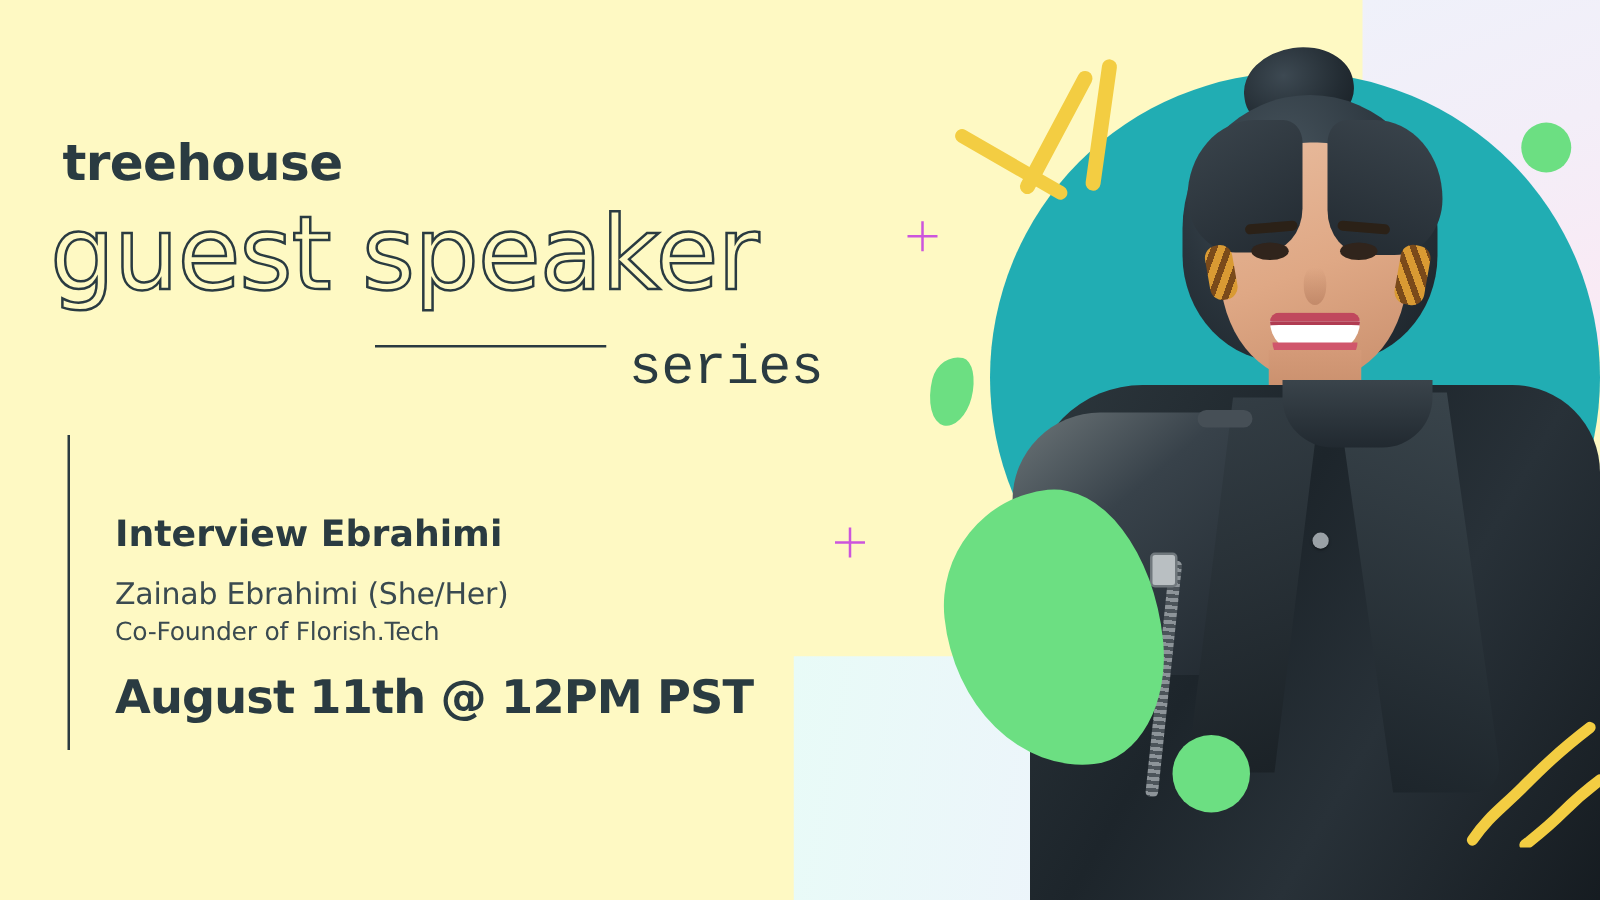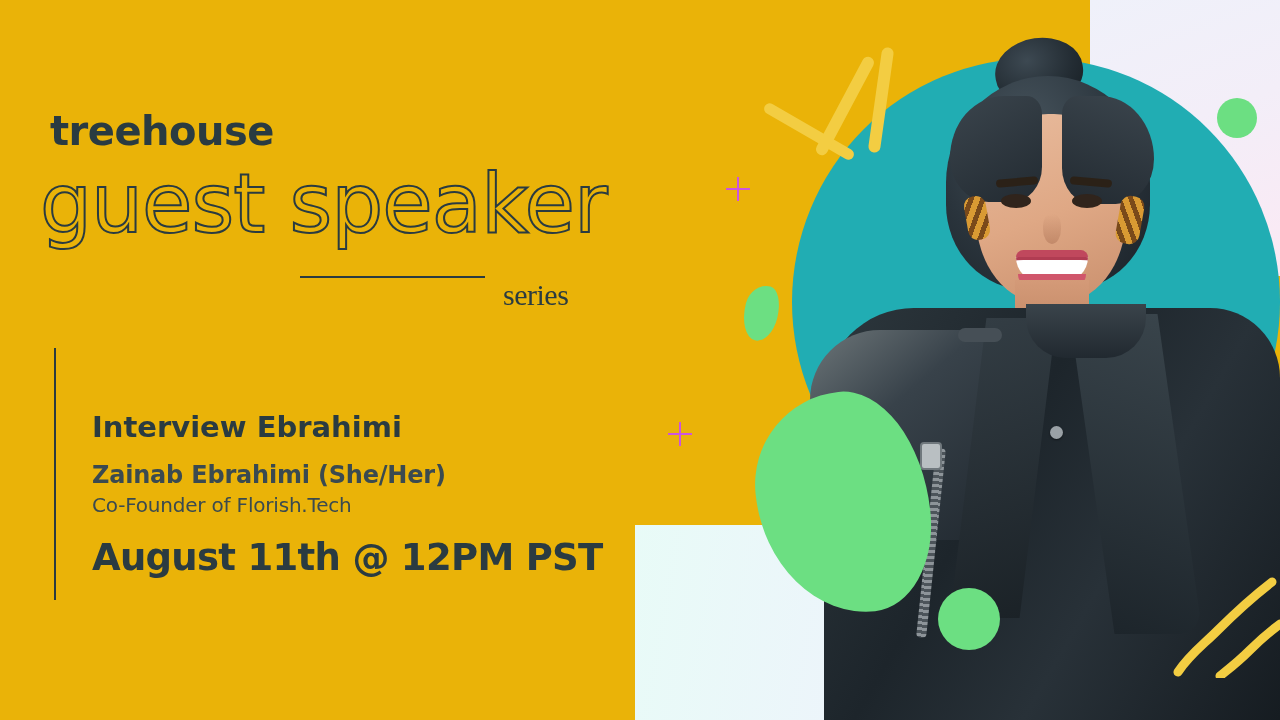--- a/index.html
+++ b/index.html
@@ -4,21 +4,21 @@
 <title>Treehouse Guest Speaker Series</title>
 <style>
   * { margin:0; padding:0; box-sizing:border-box; }
   html,body{
     width:1280px; height:720px; overflow:hidden;
     background:#ffffff;
     font-family:"DejaVu Sans", sans-serif;
   }
   #stage{
     position:relative; width:1280px; height:720px;
-    background:#eab308; overflow:hidden;
+    background:#fef9c3; overflow:hidden;
   }
 
   
   .panel-top-right{
     position:absolute; left:1090px; top:0; width:190px; height:276px;
     background:linear-gradient(160deg,#eff1fa 0%,#f3eef8 45%,#fbe9f4 100%);
   }
   .panel-bottom{
     position:absolute; left:635px; top:525px; width:645px; height:195px;
     background:linear-gradient(100deg,#e8fbf7 0%,#edf4fb 38%,#f6eef9 65%,#fce9f6 100%);
@@ -200,37 +200,37 @@
     -webkit-text-stroke:2px #2a3b41;
     font-family:"DejaVu Sans", sans-serif;
     line-height:1;
   }
   .series-row{
     position:absolute; left:300px; top:253px; width:330px; height:48px;
     display:flex; align-items:center; gap:18px;
   }
   .series-rule{ flex:0 0 185px; height:2px; background:#2a3b41; }
   .series-word{
-    font-size:30px; font-weight:400; color:#2a3b41; letter-spacing:-.5px;
-    font-family:Liberation Serif, serif;
+    font-size:44px; font-weight:400; color:#2a3b41; letter-spacing:-.5px;
+    font-family:Liberation Mono, monospace;
     margin-top:35px;
   }
 
   .vbar{
     position:absolute; left:54px; top:348px; width:2px; height:252px;
     background:#2a3b41;
   }
   .talk-title{
     position:absolute; left:92px; top:370px; width:420px;
     font-size:29px; font-weight:600; line-height:1.32; color:#2a3b41;
     font-family:"DejaVu Sans", sans-serif;
   }
   .speaker-name{
     position:absolute; left:92px; top:461px;
-    font-size:24px; font-weight:700; color:#3a4a50; letter-spacing:-.2px;
+    font-size:24px; font-weight:400; color:#3a4a50; letter-spacing:-.2px;
     font-family:"DejaVu Sans", sans-serif;
   }
   .speaker-role{
     position:absolute; left:92px; top:493px;
     font-size:20px; font-weight:400; color:#3a4a50; letter-spacing:-.2px;
     font-family:"DejaVu Sans", sans-serif;
   }
   .datetime{
     position:absolute; left:92px; top:536px;
     font-size:37px; font-weight:700; color:#2a3b41; letter-spacing:-.7px;

